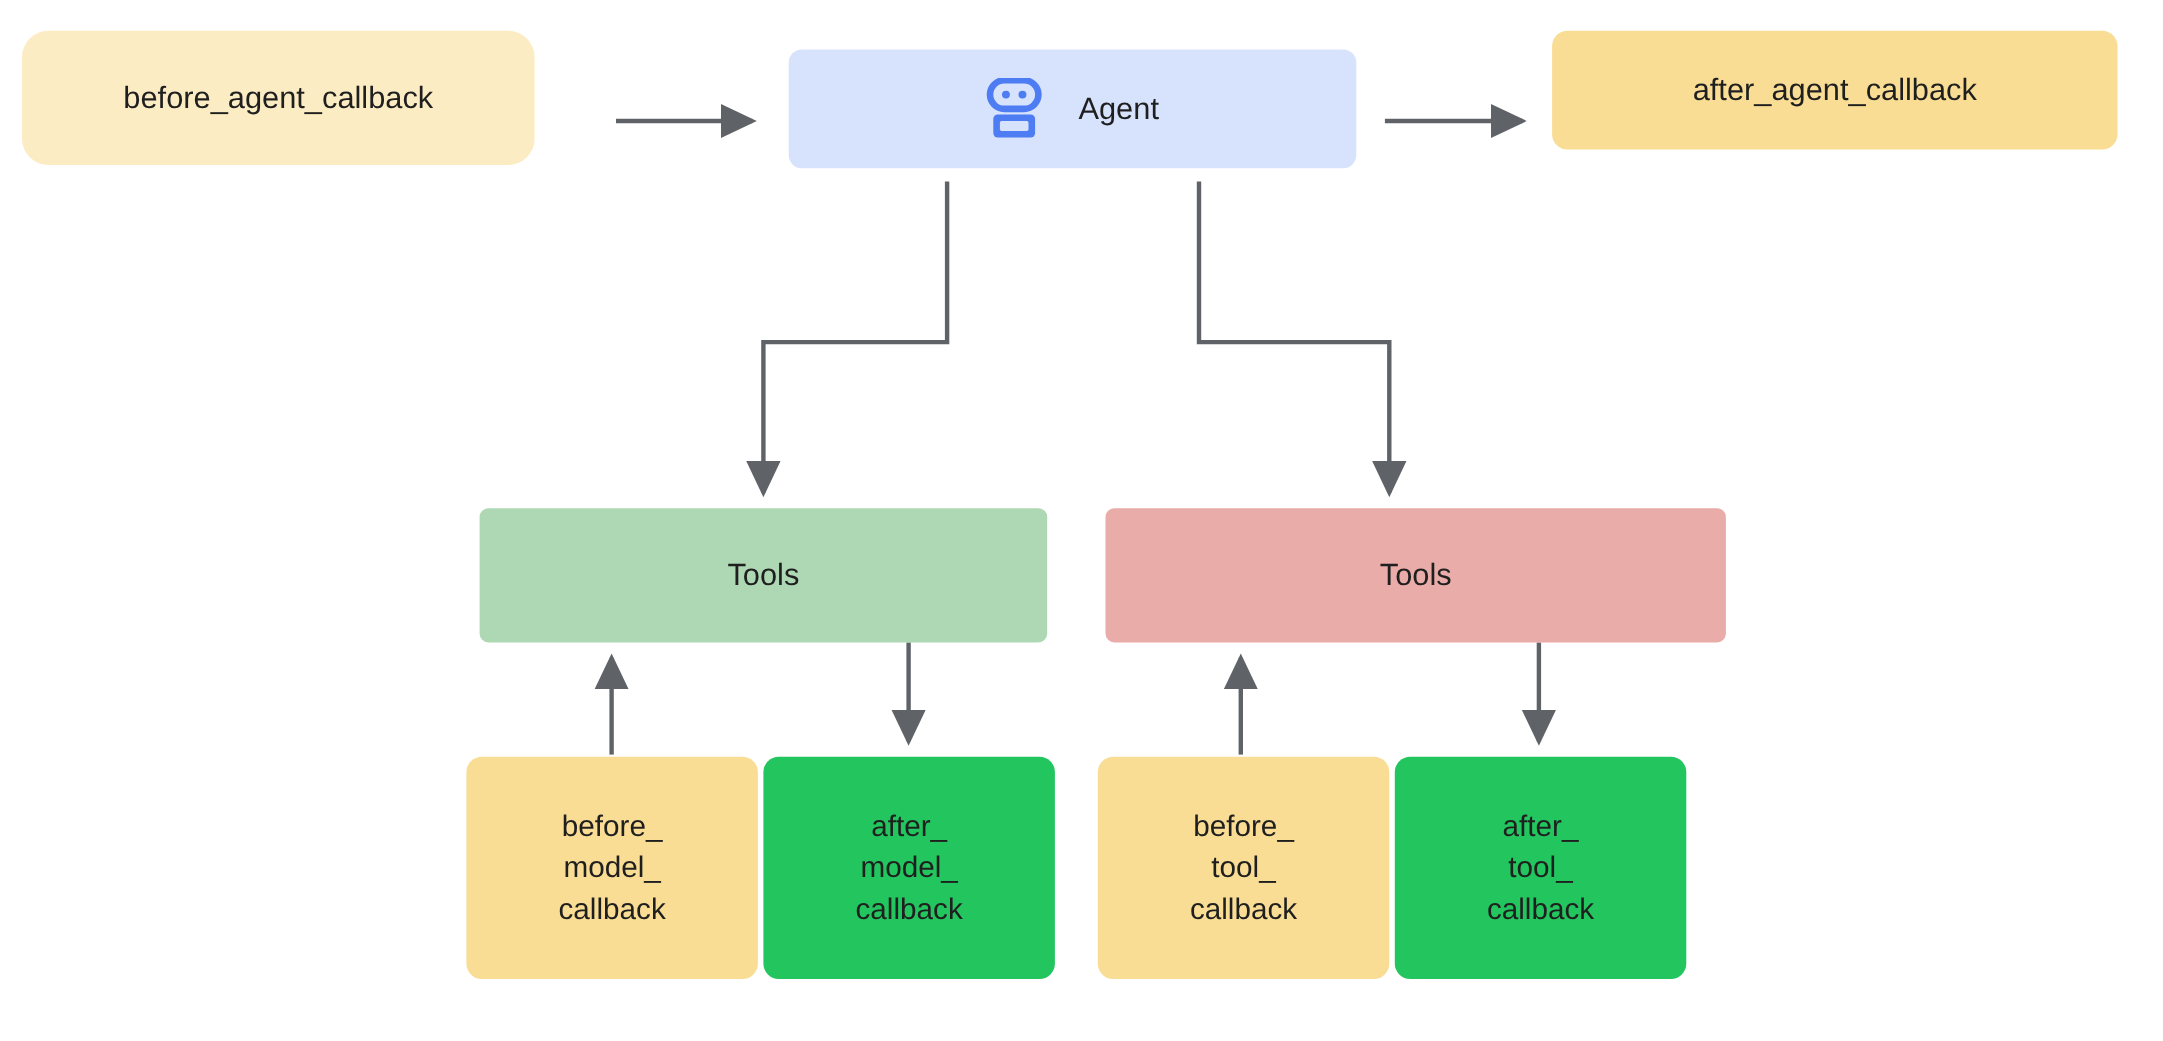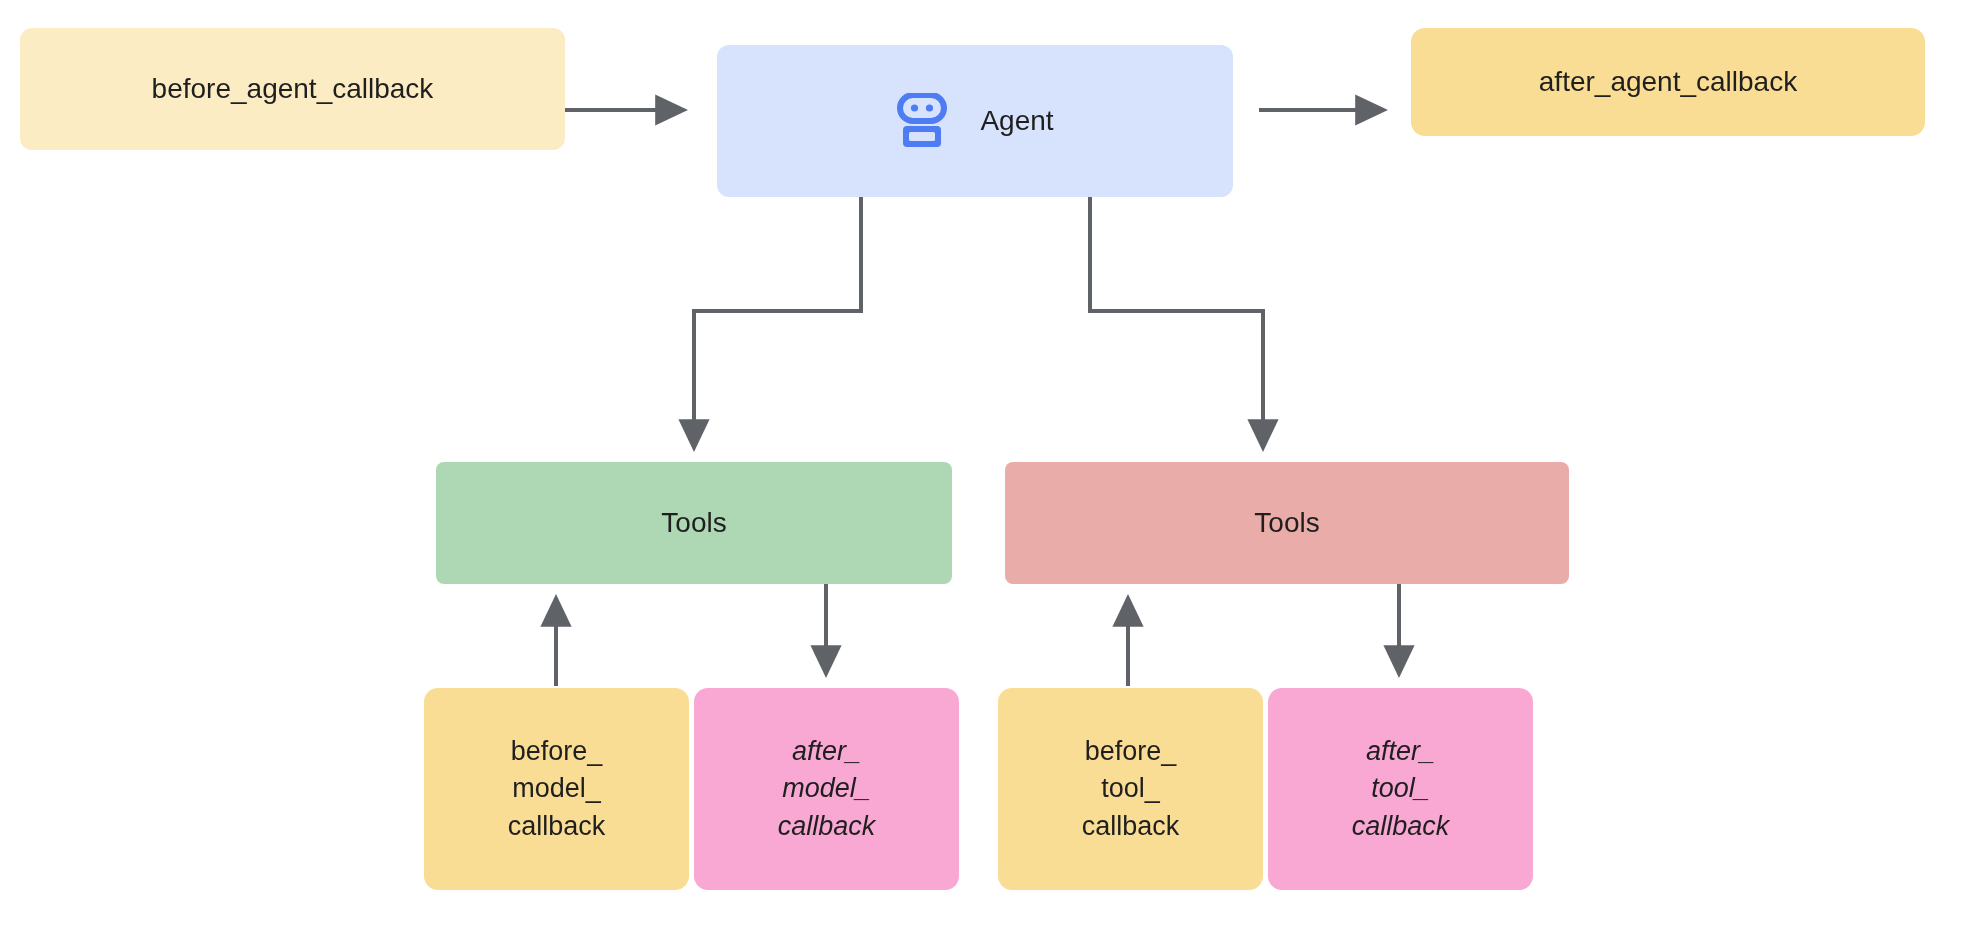--- a/index.html
+++ b/index.html
@@ -28,31 +28,31 @@
     color: #1f1f1f;
     text-align: center;
     line-height: 1.28;
     user-select: none;
   }
 
   
   .node-before-agent {
     left: 20px;
     top: 28px;
-    width: 545px;
+    width: 466px;
     height: 122px;
     background: #fcecc3;
-    border-radius: 12px;
+    border-radius: 24px;
     font-size: 28px;
   }
   .node-agent {
     left: 717px;
     top: 45px;
     width: 516px;
-    height: 152px;
+    height: 108px;
     background: #d7e3fc;
     border-radius: 12px;
     font-size: 28px;
     gap: 32px;
   }
   .node-after-agent {
     left: 1411px;
     top: 28px;
     width: 514px;
     height: 108px;
@@ -84,21 +84,21 @@
   
   .node-cb {
     top: 688px;
     width: 265px;
     height: 202px;
     border-radius: 14px;
     font-size: 27px;
     line-height: 1.38;
   }
   .cb-before { background: #f9dd94; }
-  .cb-after  { background: #f9a8d4; font-style: italic; }
+  .cb-after  { background: #22c55e; }
   .node-before-model { left: 424px; }
   .node-after-model  { left: 694px; }
   .node-before-tool  { left: 998px; }
   .node-after-tool   { left: 1268px; }
 
   .node-label { display: block; }
 
   .robot-icon {
     display: inline-block;
     width: 52px;

